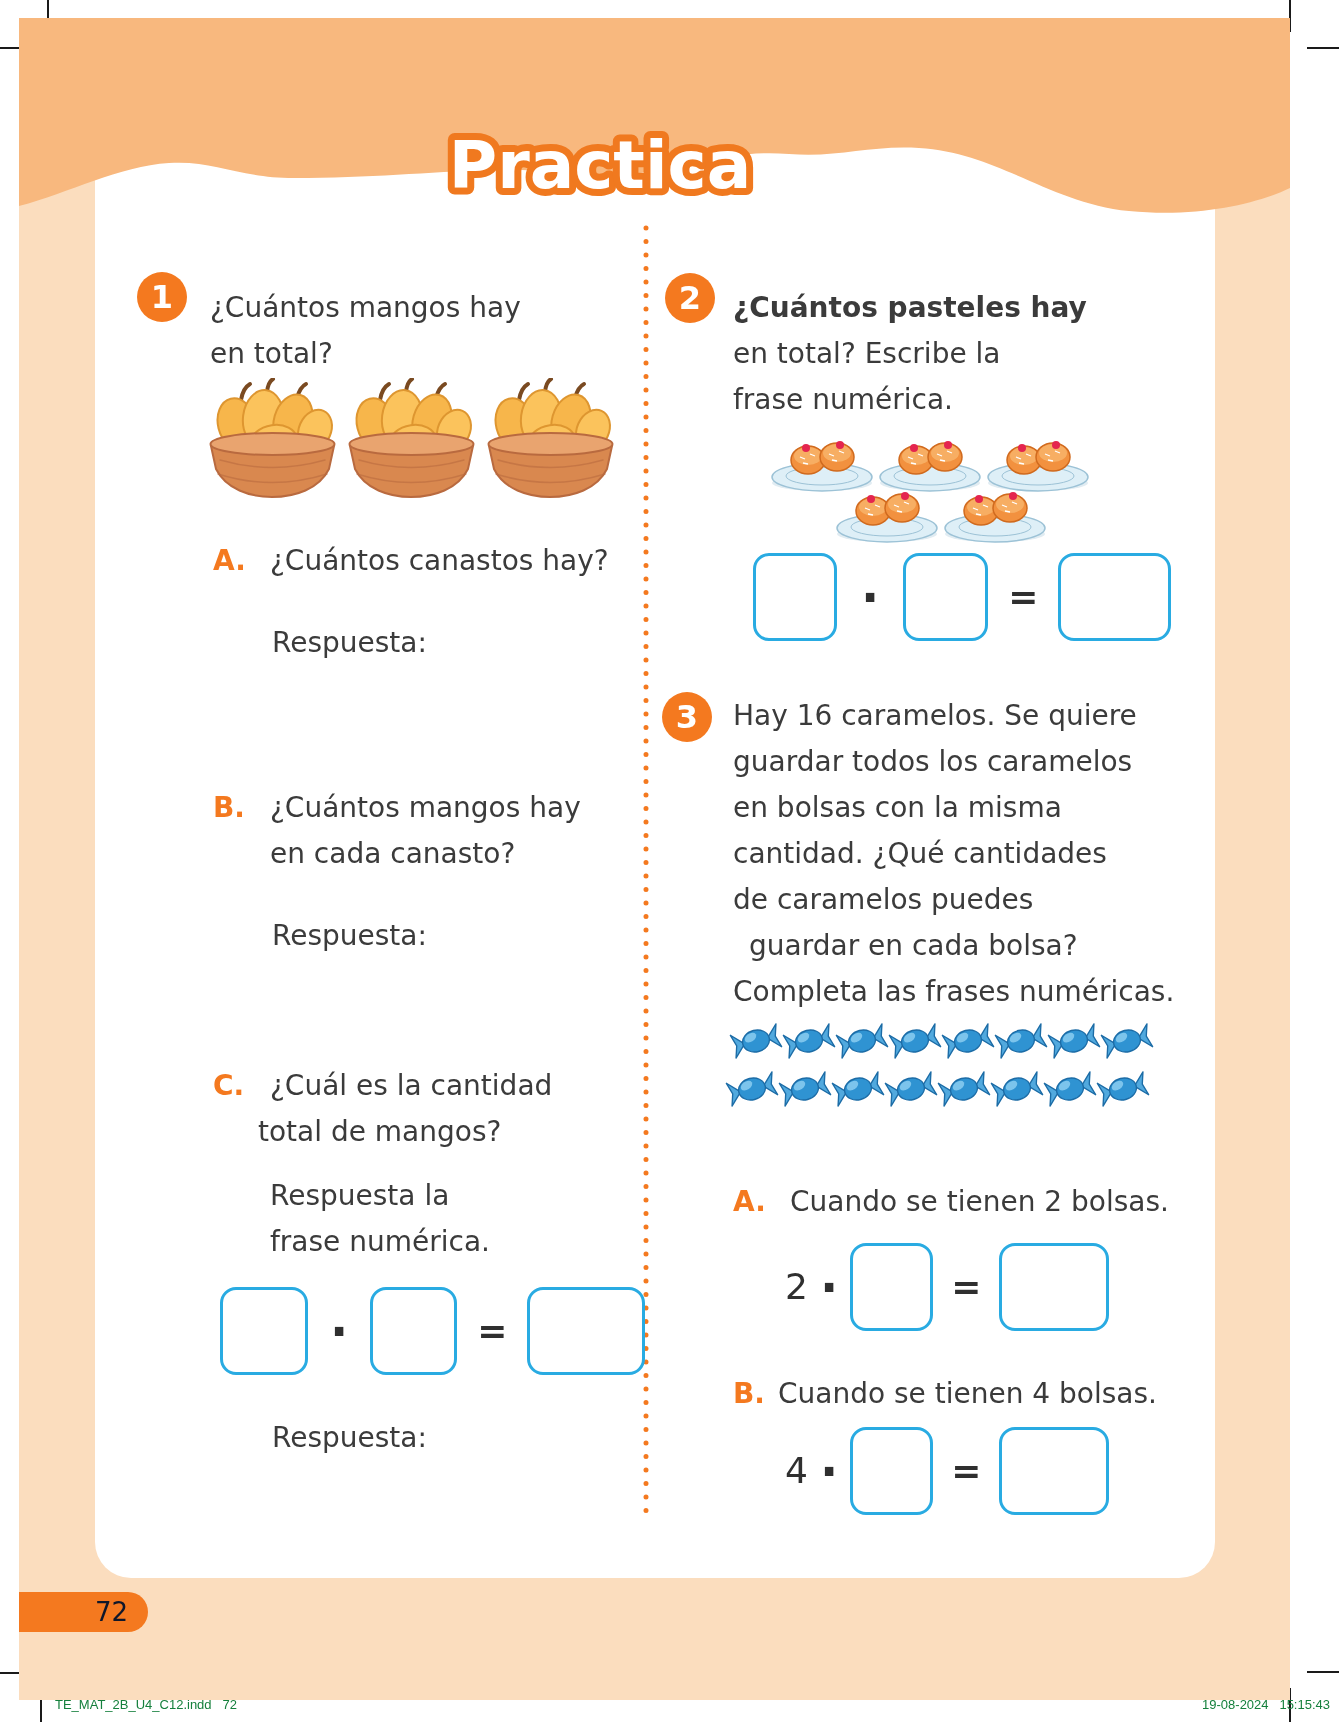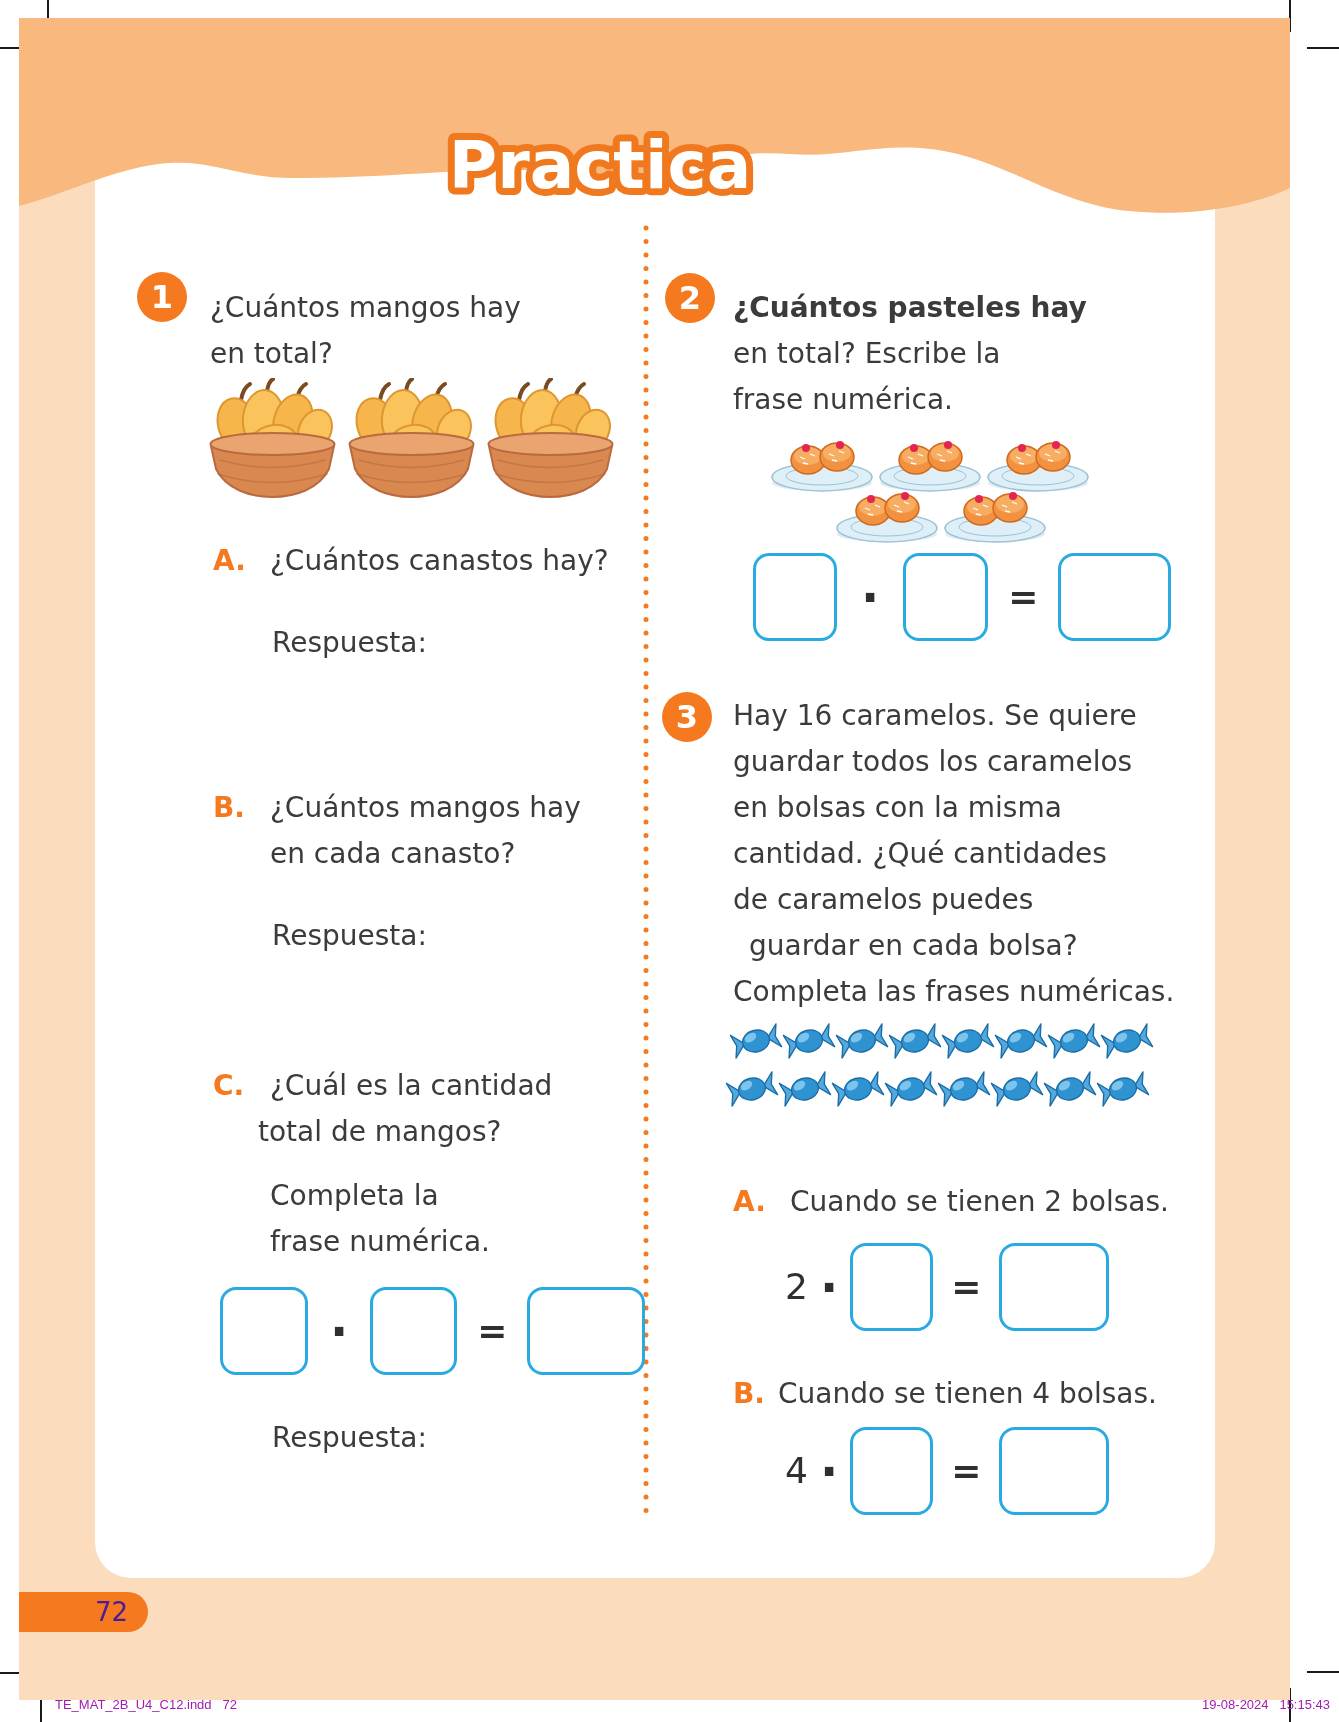--- a/index.html
+++ b/index.html
@@ -45,24 +45,24 @@
   .equals.m18{margin:0 18px;}
   .factor{color:#2F2F2F;font-size:36px;line-height:1;}
   
   .baskets-row{position:absolute;left:205px;top:378px;display:flex;gap:4px;}
   .plates-row{position:absolute;display:flex;gap:3px;}
   .candy-row{position:absolute;display:flex;}
   .candy-row svg{transform:rotate(-14deg);margin-right:-3px;}
   
   .pill{
     position:absolute;left:19px;top:1592px;width:129px;height:40px;background:#F4791F;
-    border-radius:0 20px 20px 0;color:#4c1d95;font-size:26px;line-height:40px;
+    border-radius:0 20px 20px 0;color:#0f172a;font-size:26px;line-height:40px;
     text-align:right;padding-right:20px;box-sizing:border-box;padding-left:10px;
   }
-  .footer{position:absolute;top:1697px;font-family:"Liberation Sans",sans-serif;font-size:13px;color:#a21caf;white-space:pre;}
+  .footer{position:absolute;top:1697px;font-family:"Liberation Sans",sans-serif;font-size:13px;color:#15803d;white-space:pre;}
   .footer.left{left:55px;}
   .footer.right{left:1130px;width:200px;text-align:right;}
   .defs{position:absolute;width:0;height:0;overflow:hidden;}
 </style>
 </head>
 <body>
 
 <svg class="defs" aria-hidden="true">
   <defs>
     <symbol id="sym-basket" viewBox="0 0 135 125">
@@ -165,21 +165,21 @@
   <div class="t" style="left:272px;top:620px;">Respuesta:</div>
 
   <div class="plabel" style="left:213px;top:785px;">B.</div>
   <div class="t" style="left:270px;top:785px;">¿Cuántos mangos hay</div>
   <div class="t" style="left:270px;top:831px;">en cada canasto?</div>
   <div class="t" style="left:272px;top:913px;">Respuesta:</div>
 
   <div class="plabel" style="left:213px;top:1063px;">C.</div>
   <div class="t" style="left:270px;top:1063px;">¿Cuál es la cantidad</div>
   <div class="t" style="left:258px;top:1109px;">total de mangos?</div>
-  <div class="t" style="left:270px;top:1173px;">Completa la</div>
+  <div class="t" style="left:270px;top:1173px;">Respuesta la</div>
   <div class="t" style="left:270px;top:1219px;">frase numérica.</div>
 
   <div class="eq" style="left:220px;top:1287px;">
     <div class="eqbox"></div>
     <span class="dot">·</span>
     <div class="eqbox" style="width:87px;"></div>
     <span class="equals">=</span>
     <div class="eqbox wide"></div>
   </div>
 

